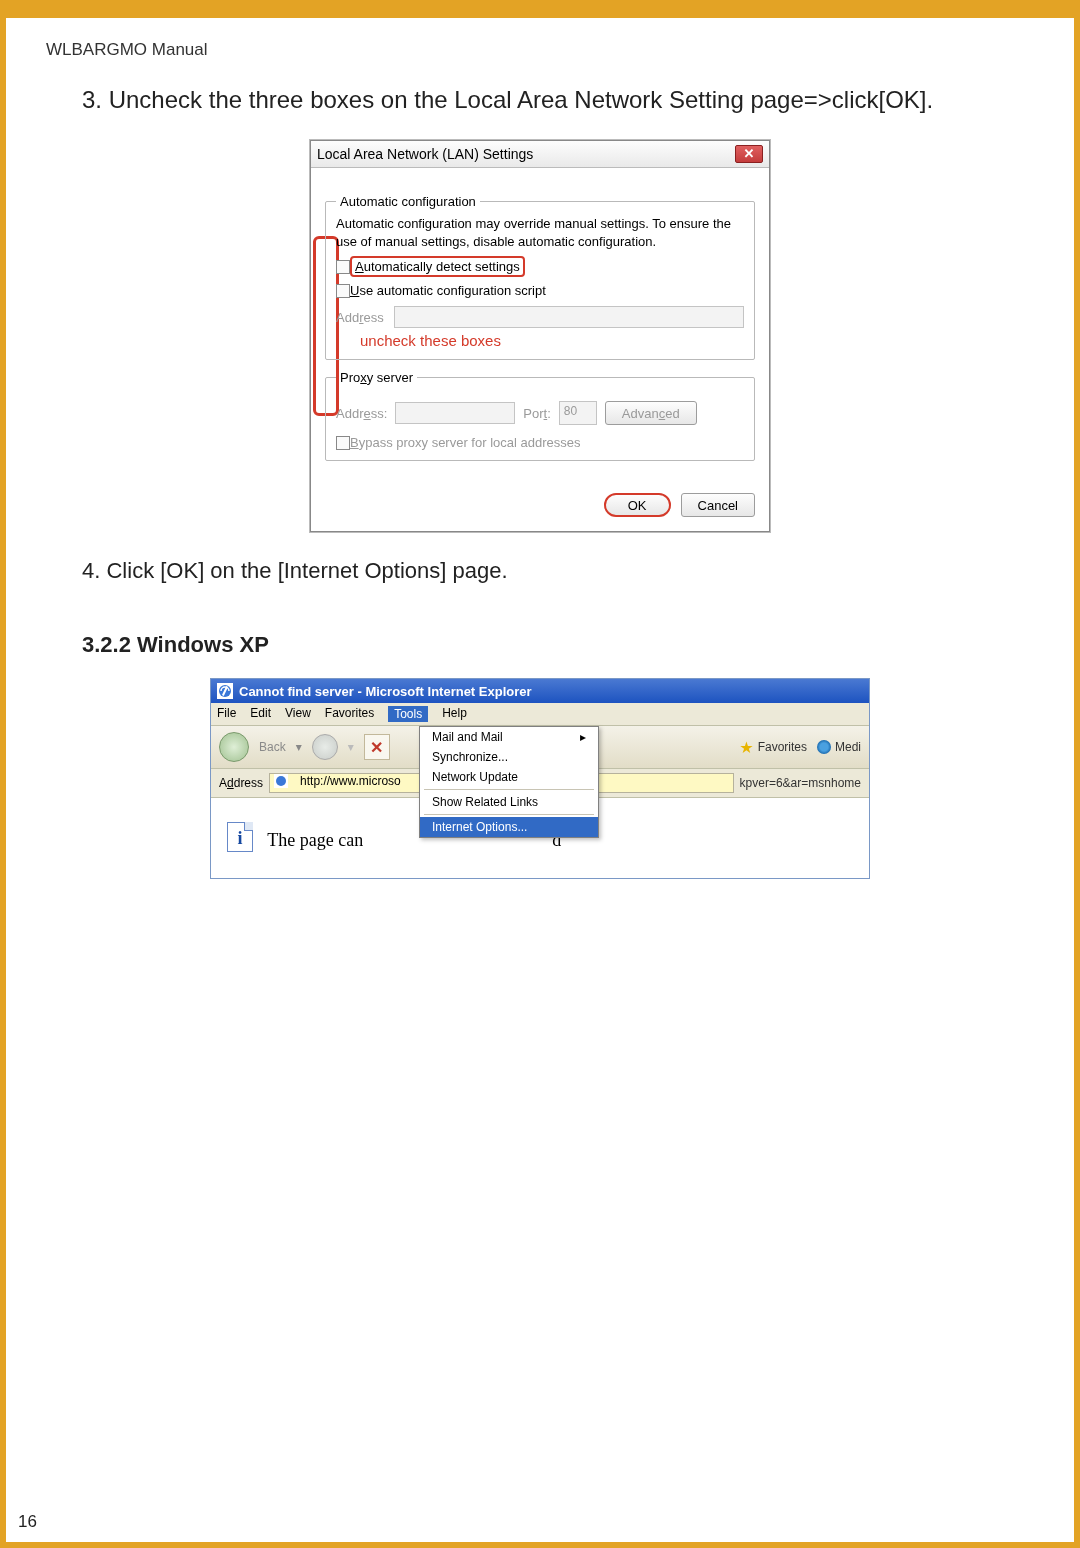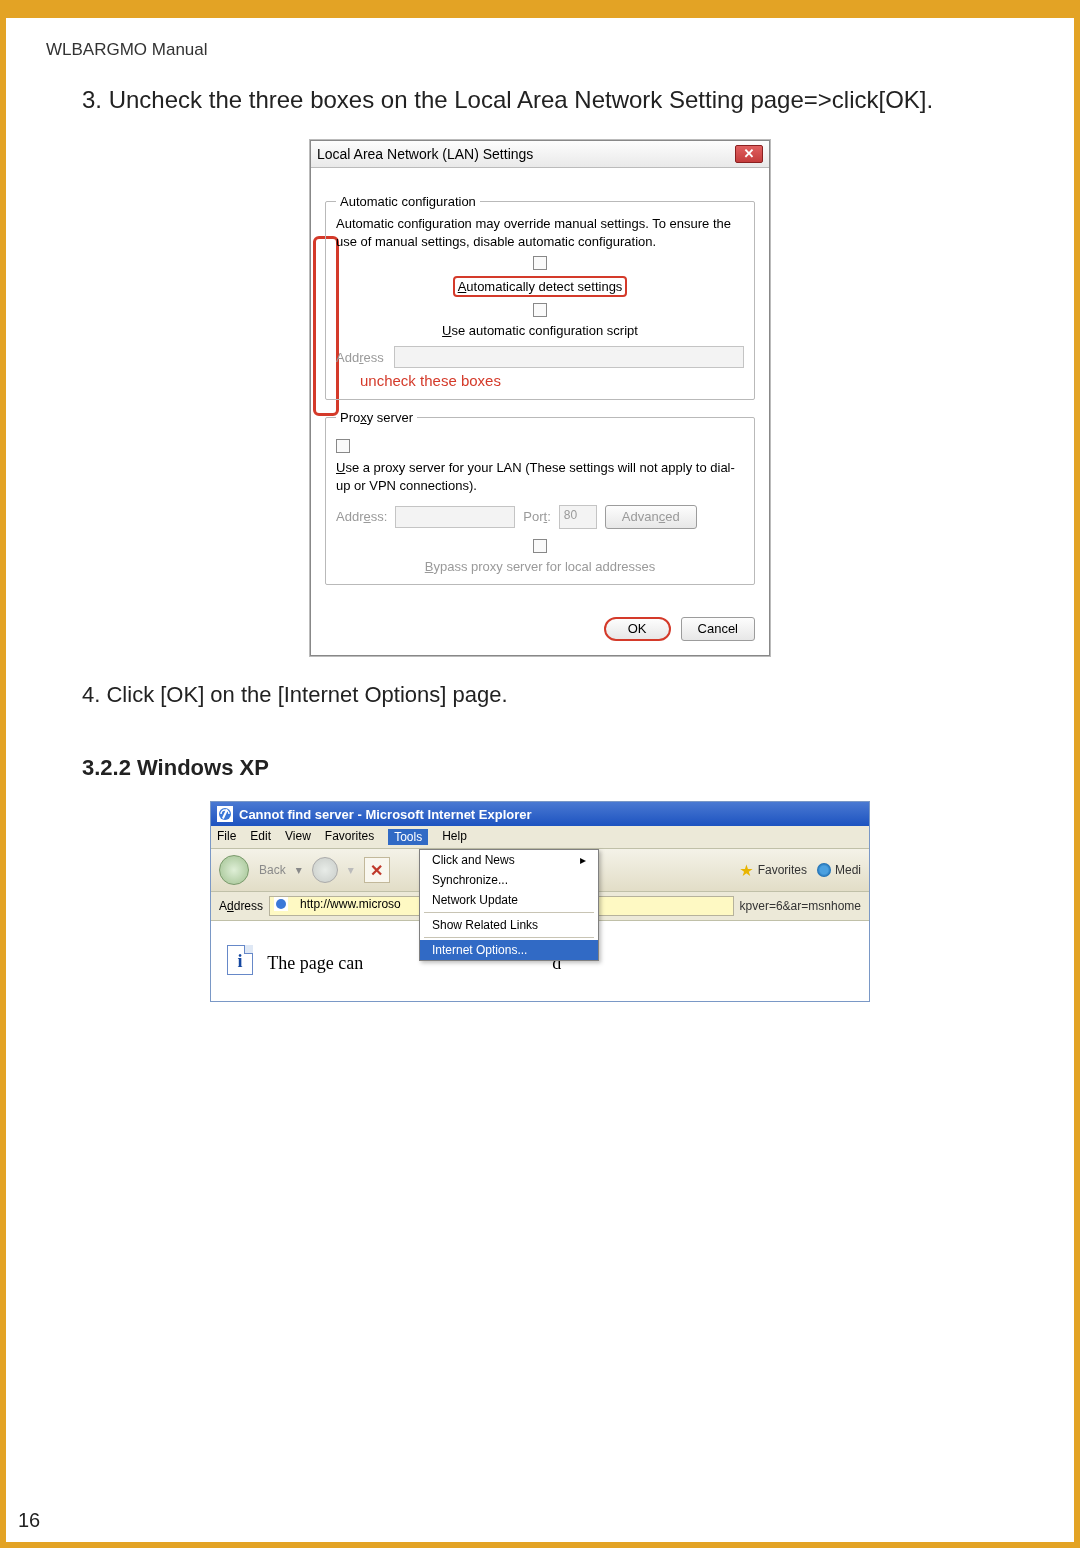--- a/index.html
+++ b/index.html
@@ -59,21 +59,21 @@
   .dlg-body { padding: 8px 14px 12px 14px; position:relative;margin-top:12px; }
   fieldset {
     border: 1px solid #b9b9b9;
     border-radius: 2px;
     margin: 6px 0 10px 0;
     padding: 6px 10px 10px 10px;
     position: relative;
   }
   legend { font-size:13px; padding:0 4px; }
   .para { font-size:13px; line-height:1.35; }
-  .chk-row { display:flex; align-items:center; gap:6px; margin-top:6px; font-size:13px;flex-direction:column; }
+  .chk-row { display:flex; align-items:center; margin-top:6px; font-size:13px; }
   .chkbox {
     width:14px; height:14px; border:1px solid #888; background:#fafafa; flex:none;
   }
   .addr-row { display:flex; align-items:center; gap:10px; margin-top:8px; color:#9a9a9a; }
   .txtbox {
     border:1px solid #c4c4c4; height:22px; background:#fff; flex:1;
   }
   .txtbox.dis { background:#f3f3f3; }
   .port-row { display:flex; align-items:center; gap:8px; margin-top:10px; color:#9a9a9a; }
   .port-row .txtbox { width:120px; flex:none; }
@@ -187,21 +187,21 @@
     font-size:12px;
     z-index: 5;
   }
   .dropdown .mi { padding:3px 12px; display:flex; justify-content:space-between; }
   .dropdown hr { margin:2px 4px; border:none; border-top:1px solid #c8c4b4; }
   .dropdown .mi.sel { background:#316ac5; color:#fff; }
   .ie-lower { position:relative; }
   .page-num {
     position:absolute;
     bottom:10px; left:12px;
-    font-size:20px;
+    font-size:17px;
     color:#222;
   }
   .underline-char { text-decoration: underline; }
 </style>
 </head>
 <body>
 
 <div class="page">
 
   <div class="hdr">WLBARGMO Manual</div>
@@ -232,24 +232,20 @@
           </div>
           <div class="addr-row">
             <span>Add<span class="underline-char">r</span>ess</span>
             <div class="txtbox dis"></div>
           </div>
           <div class="uncheck-text">uncheck these boxes</div>
         </fieldset>
 
         <fieldset>
           <legend>Pro<span class="underline-char">x</span>y server</legend>
-          <div class="chk-row" style="align-items:flex-start;">
-            <div class="chkbox" style="margin-top:2px;"></div>
-            <span class="para"><span class="underline-char">U</span>se a proxy server for your LAN (These settings will not apply to dial-up or VPN connections).</span>
-          </div>
           <div class="port-row">
             <span>Addr<span class="underline-char">e</span>ss:</span>
             <div class="txtbox dis"></div>
             <span>Por<span class="underline-char">t</span>:</span>
             <div class="portbox">80</div>
             <button class="btn adv">Advan<span class="underline-char">c</span>ed</button>
           </div>
           <div class="chk-row" style="color:#9a9a9a; margin-top:10px;">
             <div class="chkbox"></div>
             <span><span class="underline-char">B</span>ypass proxy server for local addresses</span>
@@ -325,21 +321,21 @@
           <span class="info-ico">
             <span class="sheet"></span><span class="i">i</span>
           </span>
           <span>The page can</span>
           <span style="display:inline-block; width:180px;"></span>
           <span>d</span>
         </div>
 
         <div class="dropdown">
           <div class="mi">
-              <span>Click and News</span>
+              <span>Mail and Mail</span>
               <span>▸</span>
             </div>
           <div class="mi">Synchronize...</div>
           <div class="mi">Network Update</div>
           <hr>
           <div class="mi">Show Related Links</div>
           <hr>
           <div class="mi sel">Internet Options...</div>
         </div>
       </div>

